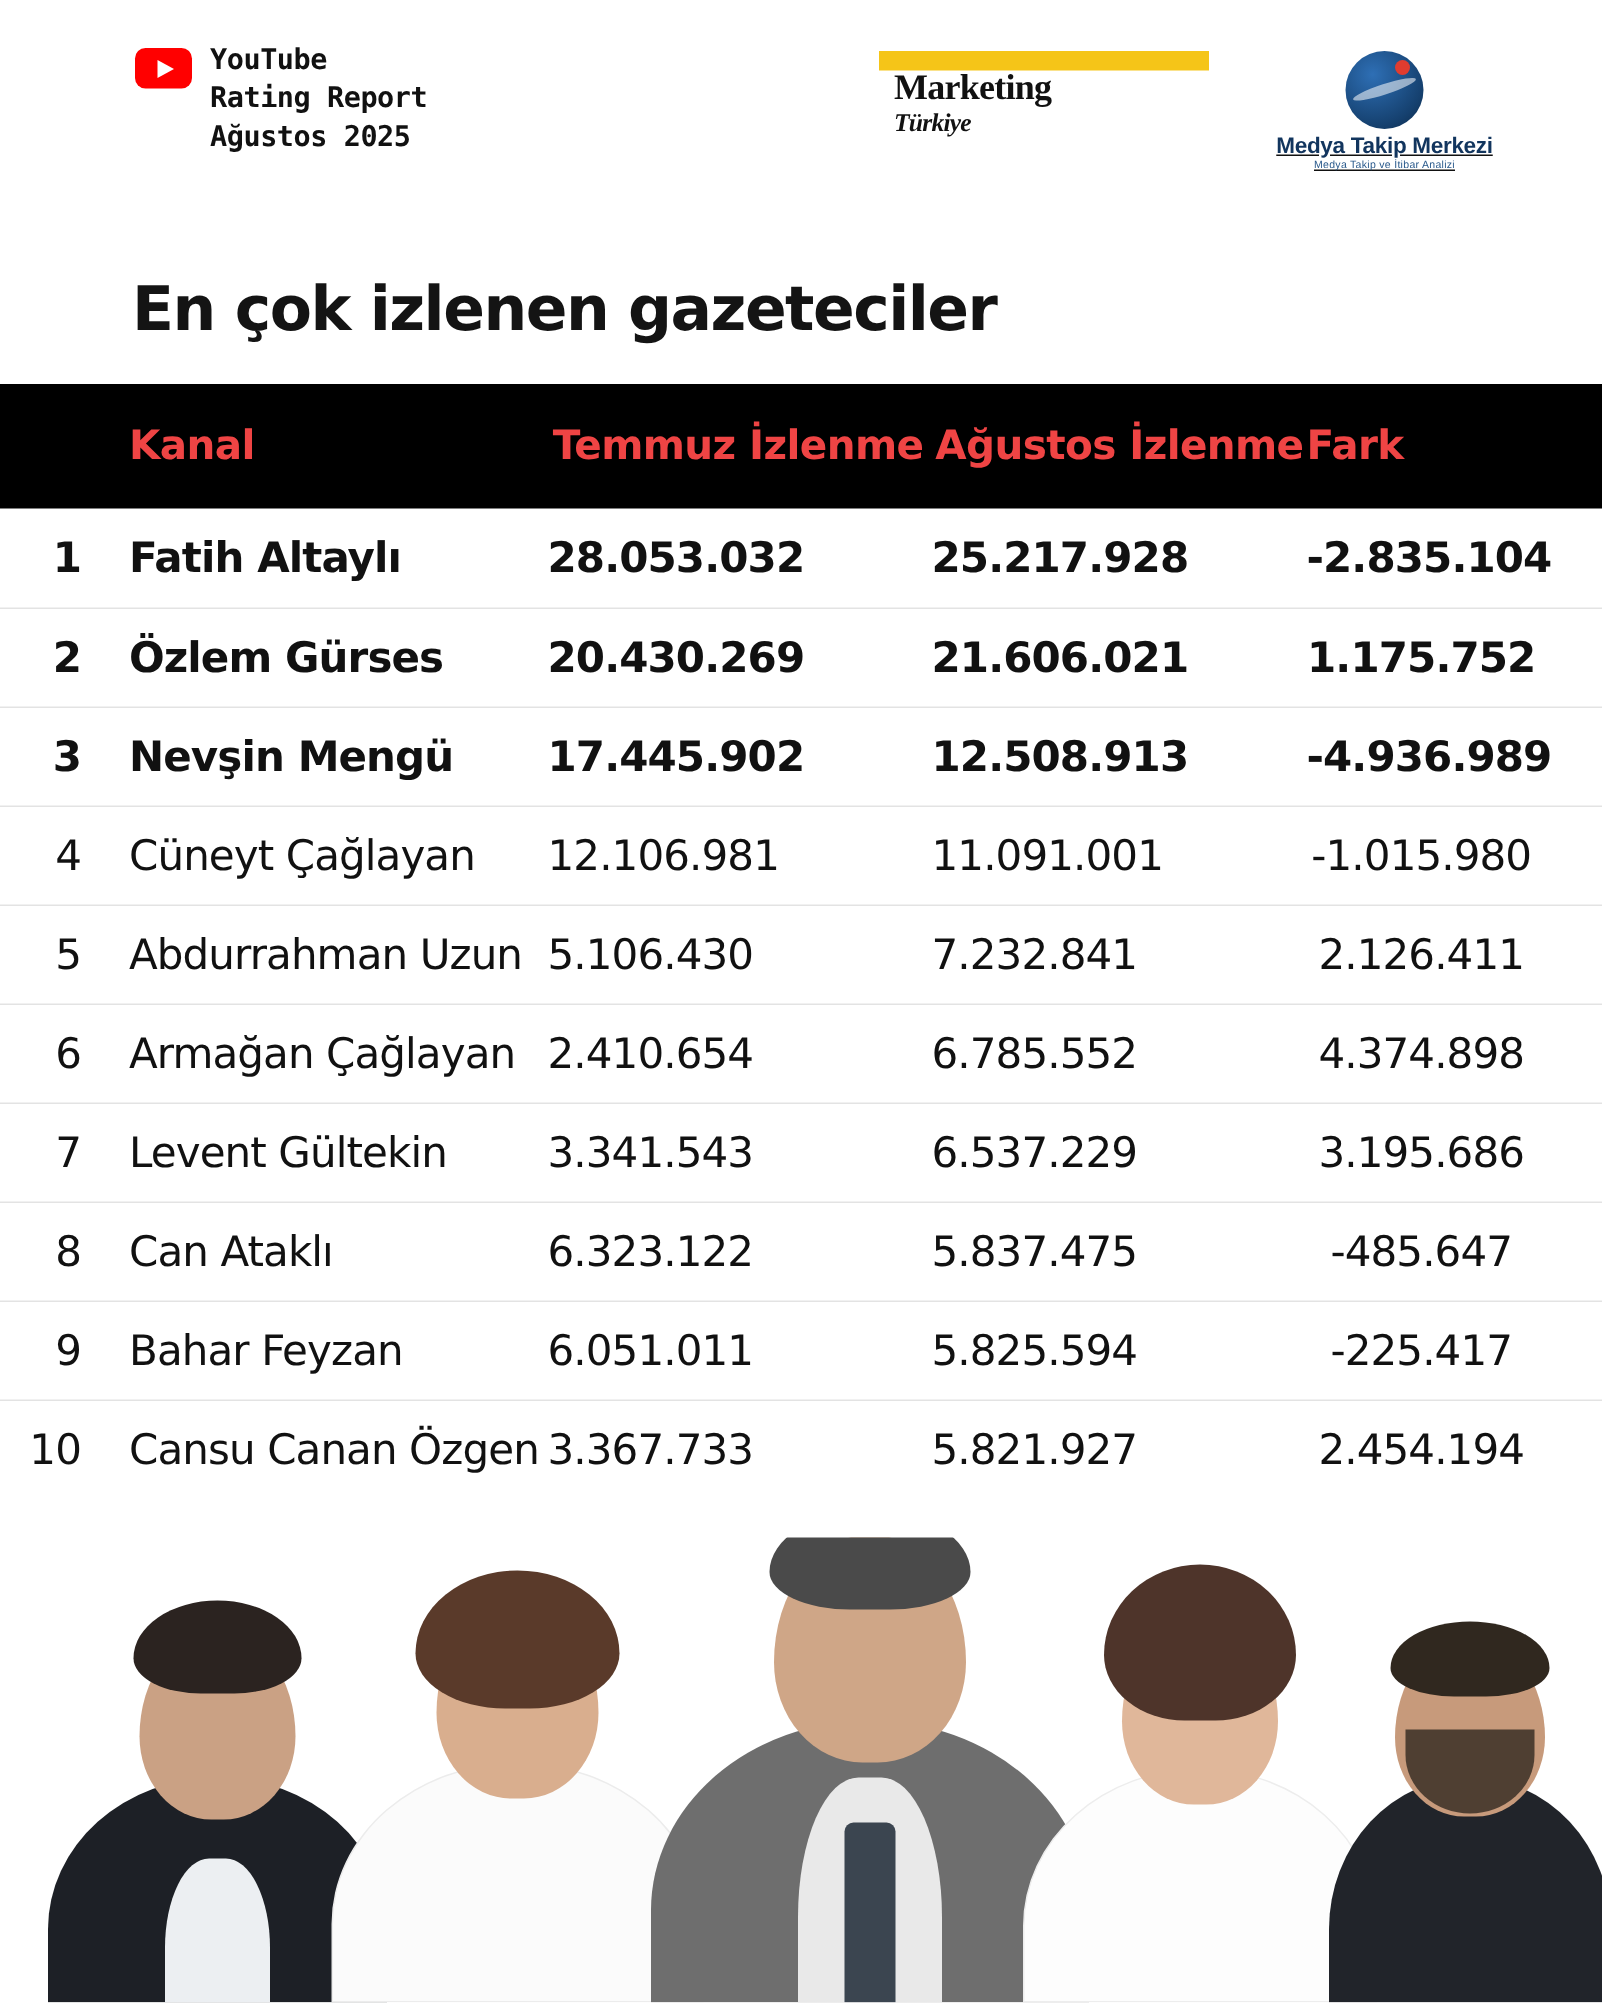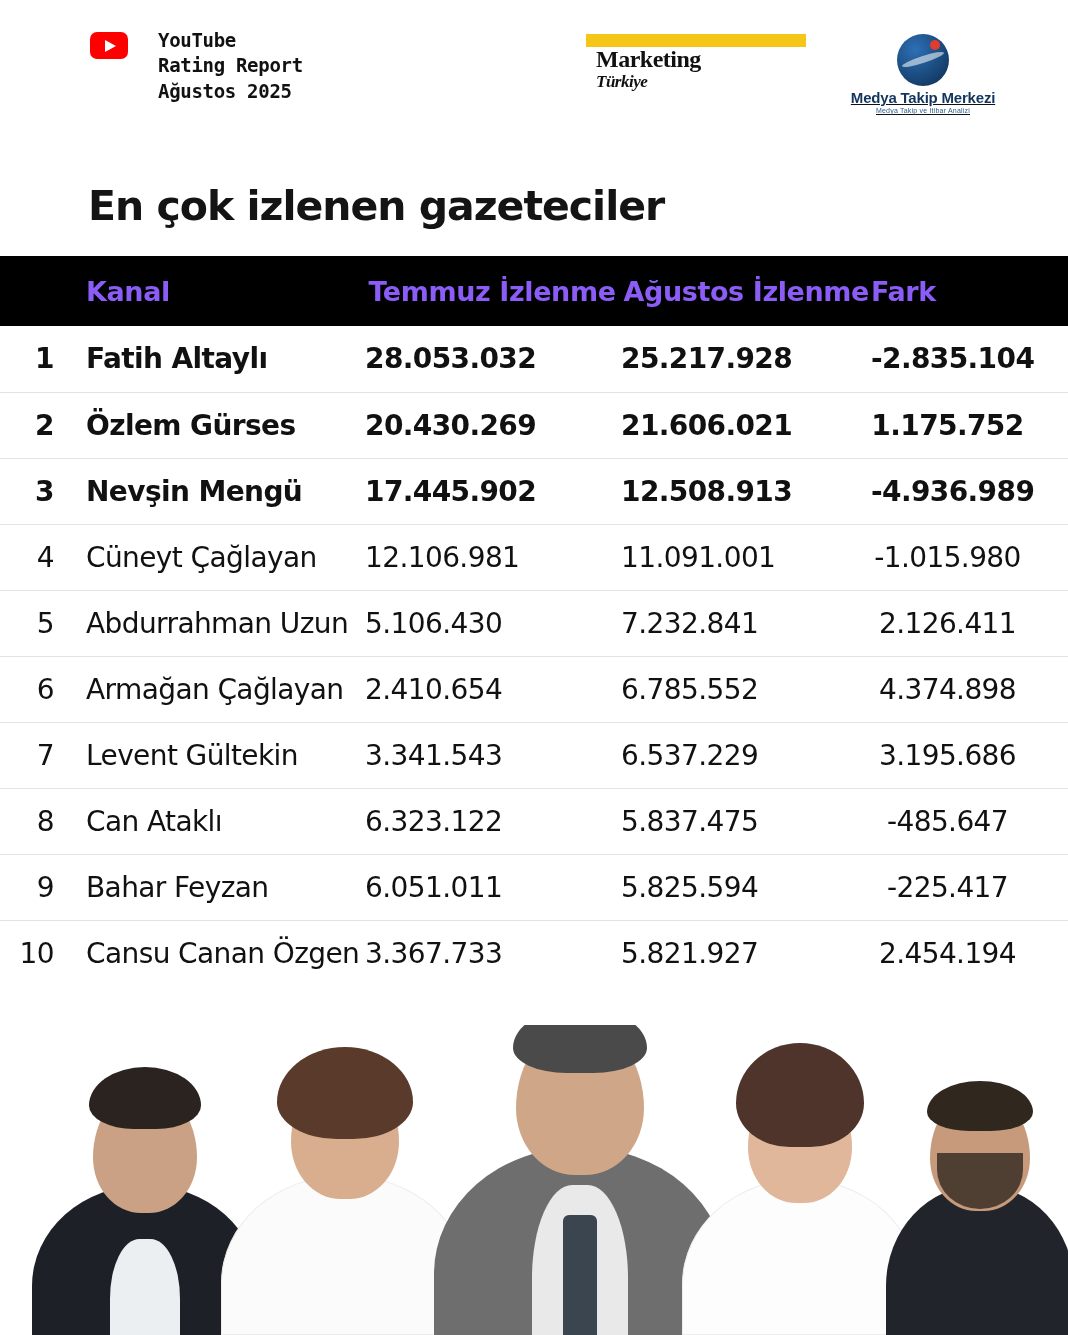--- a/index.html
+++ b/index.html
@@ -21,21 +21,21 @@
   .header {
     position: relative;
     height: 150px;
     padding: 28px 40px 0 40px;
     display: flex;
     align-items: flex-start;
   }
   .brand-left {
     display: flex;
     align-items: flex-start;
-    gap: 30px;
+    gap: 12px;
     margin-left: 50px;
   }
   .yt-icon {
     width: 38px;
     height: 27px;
     background: #ff0000;
     border-radius: 7px;
     position: relative;
     margin-top: 4px;
     flex: none;
@@ -144,26 +144,26 @@
 
   
   .table-wrap { width: 100%; }
   table.rank-table {
     width: 100%;
     border-collapse: collapse;
     table-layout: fixed;
   }
   table.rank-table thead th {
     background: #000000;
-    color: #8b5cf6;
+    color: #ef4444;
     font-family: "DejaVu Sans", sans-serif;
     font-weight: bold;
     font-size: 27px;
     letter-spacing: -0.4px;
-    height: 70px;
+    height: 83px;
     vertical-align: middle;
   }
   th.col-rank { width: 64px; }
   th.col-name { width: 300px; text-align: left; padding-left: 22px; }
   th.col-jul  { width: 256px; text-align: center; }
   th.col-aug  { width: 250px; text-align: right; }
   th.col-diff { width: 198px; text-align: left; }
 
   table.rank-table td {
     font-family: "DejaVu Sans", sans-serif;

